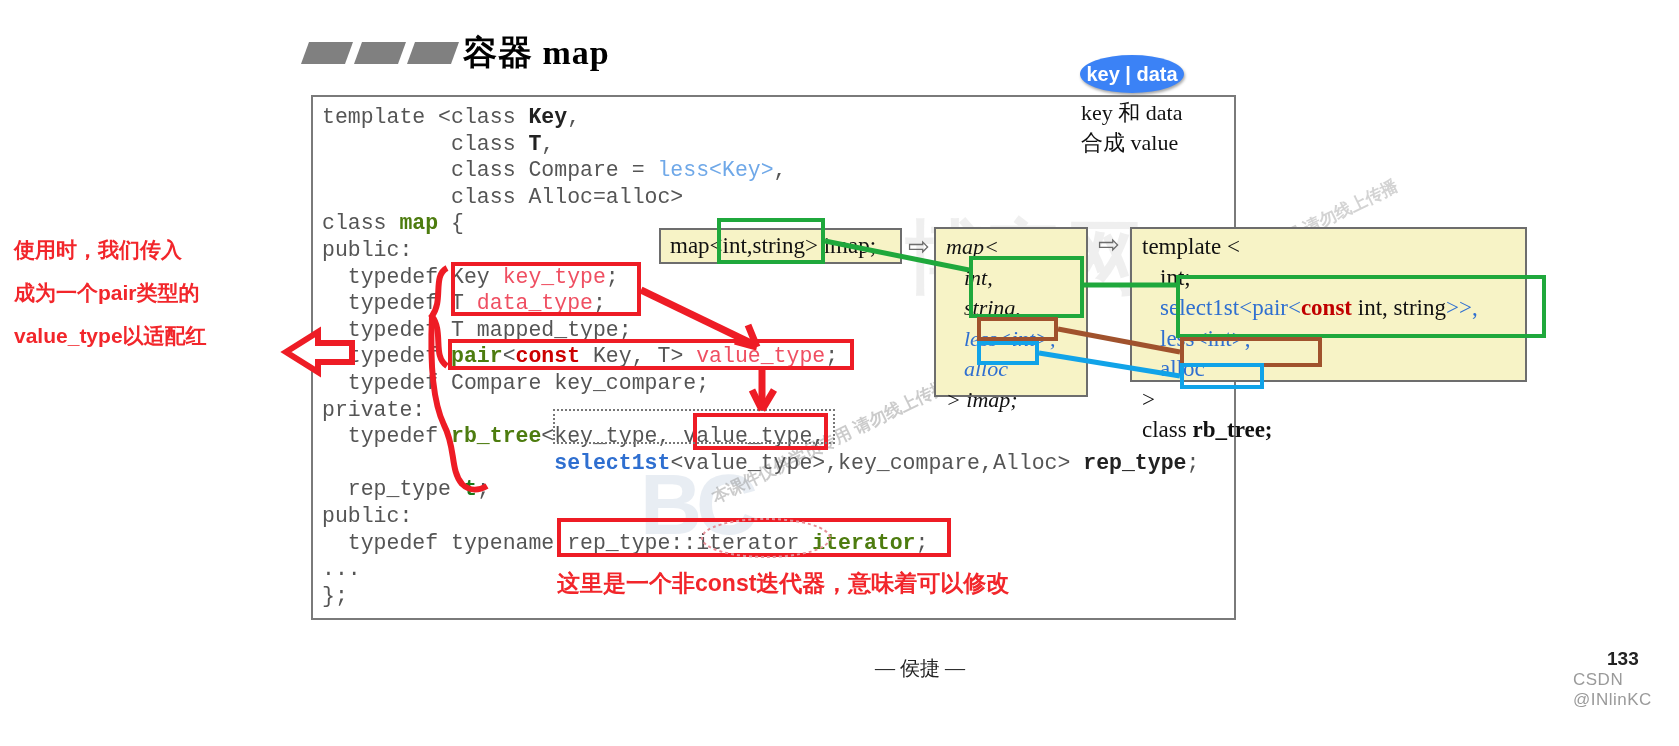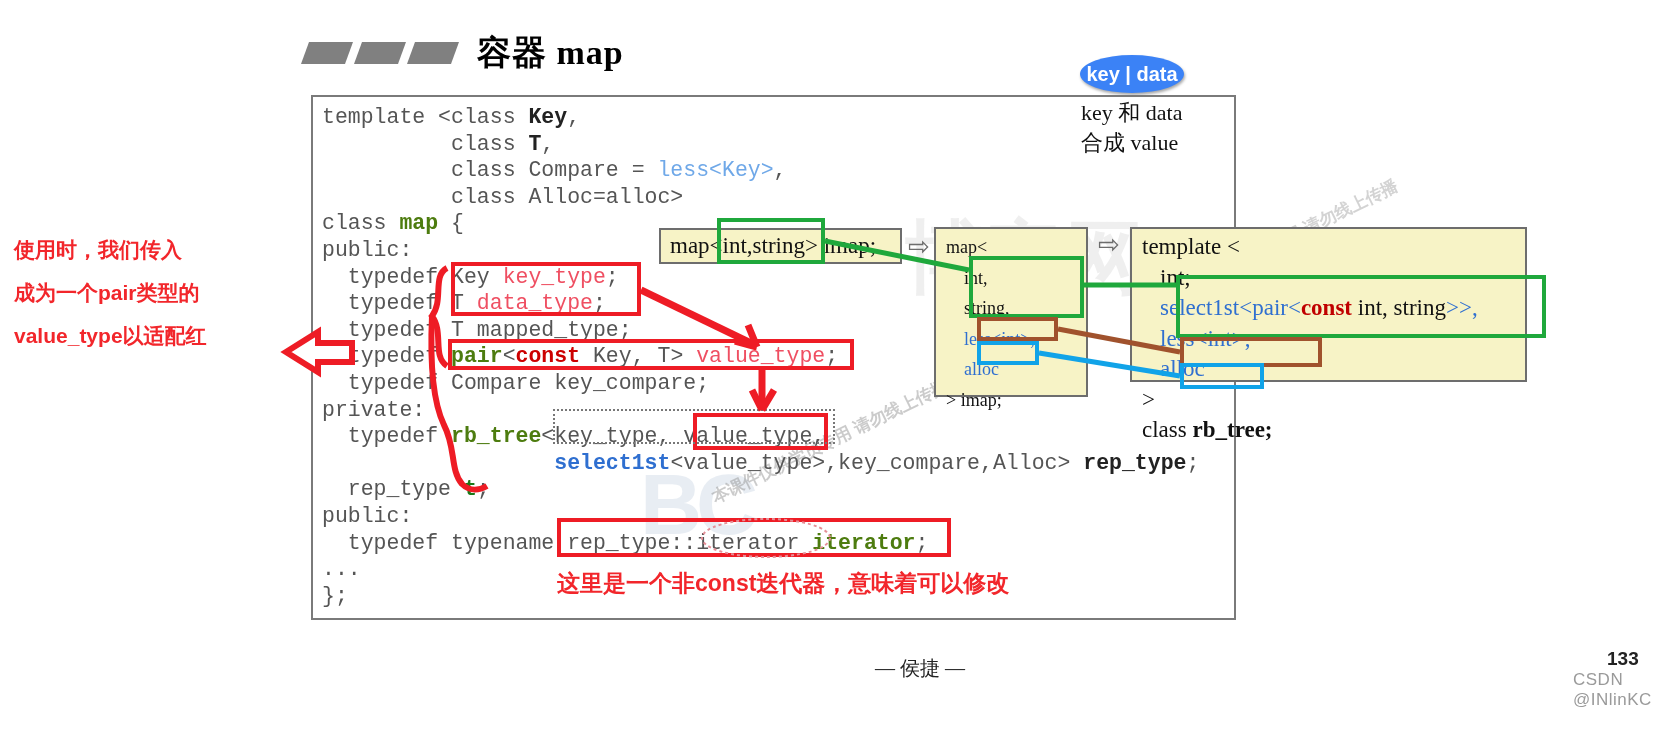--- a/index.html
+++ b/index.html
@@ -3,21 +3,21 @@
 <meta charset="utf-8">
 <style>
   html,body{margin:0;padding:0;}
   body{
     width:1679px;height:746px;position:relative;
     background:#ffffff;
     font-family:"Liberation Serif",serif;
     overflow:hidden;
   }
   
-  #title-row{position:absolute;left:305px;top:30px;display:flex;align-items:center;gap:22px;}
+  #title-row{position:absolute;left:305px;top:30px;display:flex;align-items:center;gap:8px;}
   .bars{display:flex;gap:9px;}
   .bar{width:44px;height:22px;background:#808080;
        transform:skewX(-20deg);}
   #title-text{font-family:"Liberation Serif",serif;font-size:34px;font-weight:bold;color:#000;letter-spacing:1px;}
   
   #code-frame{
     position:absolute;left:311px;top:95px;width:925px;height:525px;
     border:2px solid #7a7a7a;background:transparent;
     box-sizing:border-box;
   }
@@ -44,21 +44,21 @@
   
   .ybox{
     position:absolute;background:#f7f3c6;
     border:2px solid #6d6d6d;
     box-sizing:border-box;
     font-family:"Liberation Serif",serif;
     color:#111;
   }
   #ybox1{left:659px;top:228px;width:243px;height:36px;
          font-size:23px;line-height:32px;padding:0 9px;white-space:nowrap;}
-  #ybox2{left:934px;top:227px;width:154px;height:170px;font-size:18px;line-height:30.5px;padding:3px 0 0 10px;}
+  #ybox2{left:934px;top:227px;width:154px;height:170px;font-size:22px;line-height:30.5px;padding:3px 0 0 10px;font-style:italic;}
   #ybox3{left:1130px;top:227px;width:397px;height:155px;font-size:23px;line-height:30.5px;padding:3px 0 0 10px;}
   .ybox .ind{padding-left:18px;}
   .ybox .bl{color:#2f6fd0;}
   .ybox .rd{color:#c00000;font-weight:bold;}
   
   .ov{position:absolute;box-sizing:border-box;pointer-events:none;}
   .ov.green{border:4px solid #1fa83c;}
   .ov.brown{border:4px solid #a0522d;}
   .ov.cyan{border:4px solid #11a3e8;}
   .ov.red{border:4px solid #ee1c25;}

